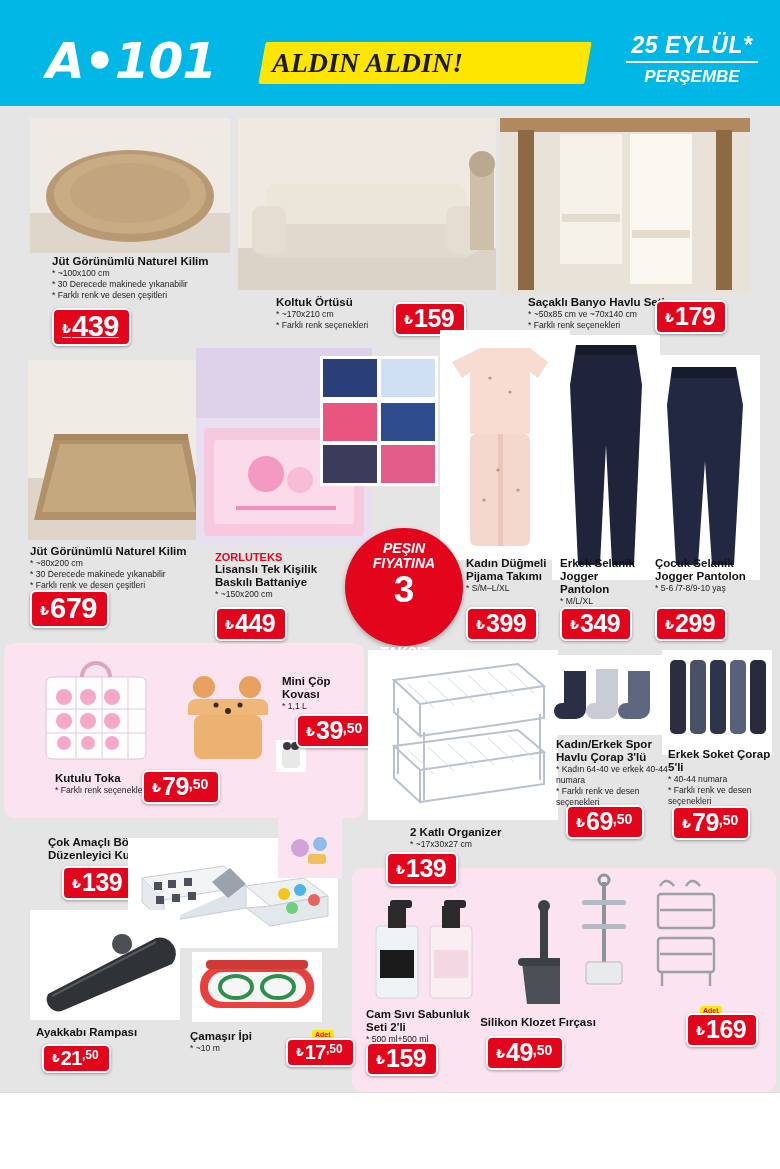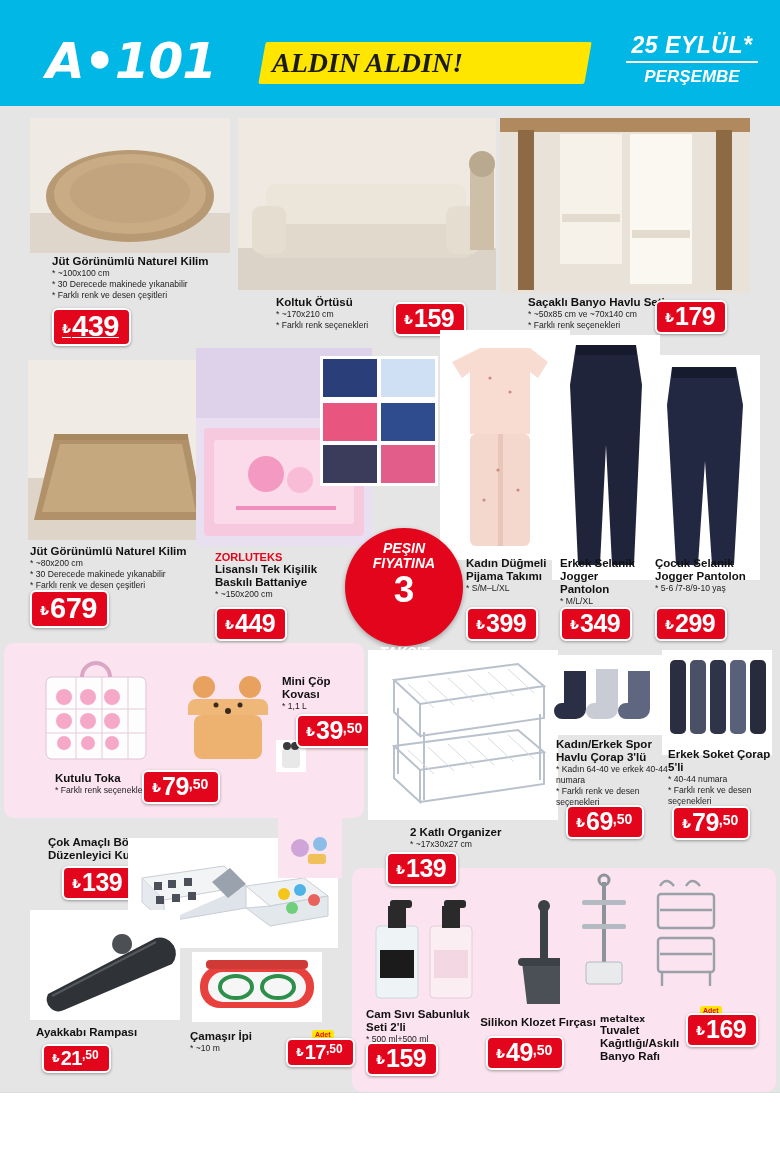--- a/index.html
+++ b/index.html
@@ -633,24 +633,20 @@
       <rect width="80" height="140" fill="#fbe3ef"></rect>
       <g stroke="#9aa1a8" stroke-width="2.4" fill="none">
         <path d="M14 14 q6 -10 14 0 M40 14 q6 -10 14 0"></path>
         <rect x="12" y="22" width="56" height="34" rx="3"></rect>
         <rect x="12" y="66" width="56" height="34" rx="3"></rect>
         <path d="M16 100 v14 M64 100 v14"></path>
         <path d="M14 38 H66 M14 82 H66"></path>
       </g>
     </svg>
   </div>
-  <div style="position:absolute; left:600px; top:1014px; width:86px;">
-    <div class="brandtag">metaltex</div>
-    <div class="pname">Tuvalet Kağıtlığı/Askılı Banyo Rafı</div>
-  </div>
   <div class="adet-badge" style="left:700px; top:1006px;">Adet</div>
   <div class="price" style="position:absolute; left:686px; top:1013px;">
     <span class="cur">₺</span><span class="int">169</span><span class="dec"></span>
   </div>
 
   <div class="footer">
     
     
     
     

